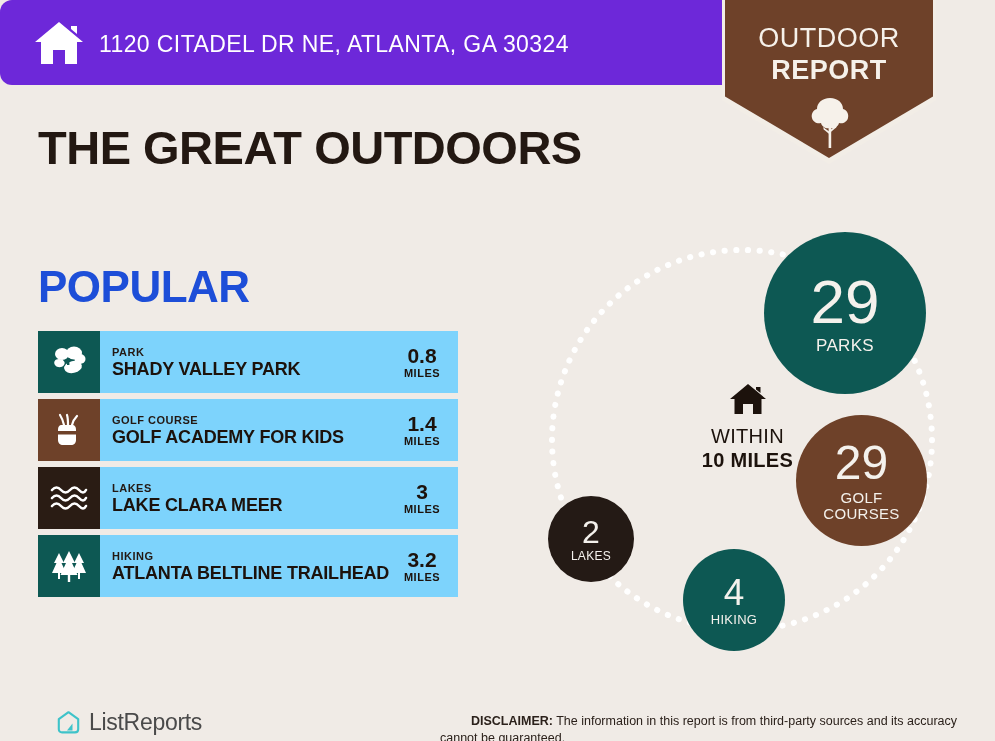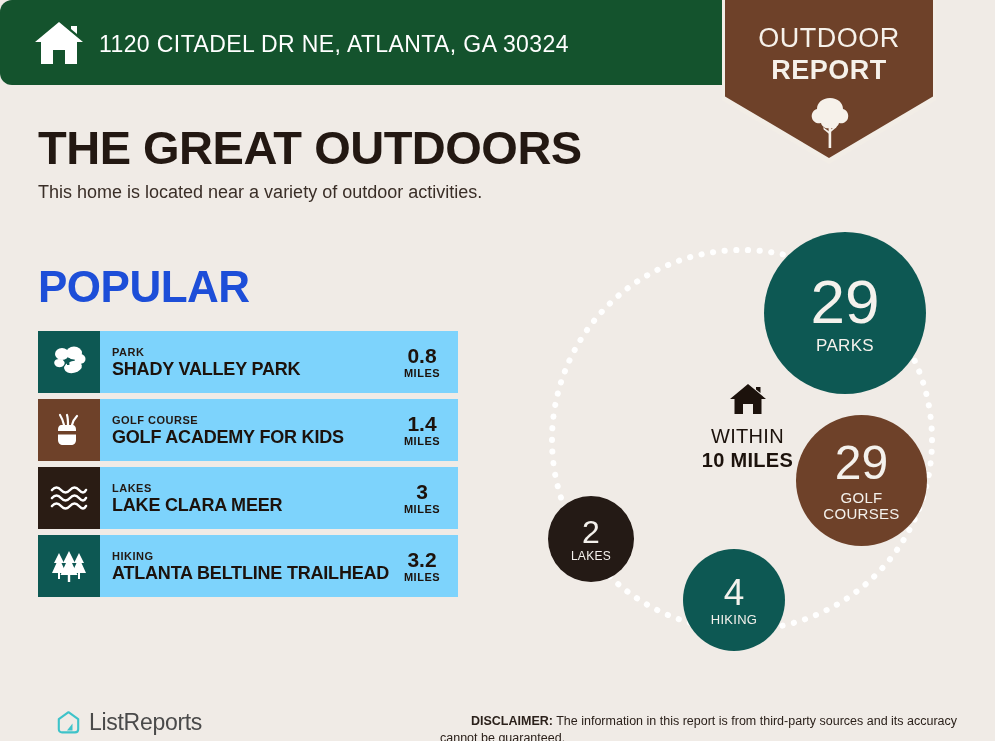--- a/index.html
+++ b/index.html
@@ -18,21 +18,21 @@
     height: 741px;
     background: #F0EBE6;
     overflow: hidden;
   }
 
   
   .header-bar {
     position: absolute;
     left: 0; top: 0;
     width: 789px; height: 85px;
-    background: #14532d;
+    background: #6d28d9;
     border-radius: 12px;
   }
   .header-house {
     position: absolute;
     left: 33px; top: 20px;
     width: 52px; height: 46px;
   }
   .header-address {
     position: absolute;
     left: 99px; top: 31px;
@@ -268,21 +268,20 @@
     </div>
     <svg class="badge-tree" viewBox="0 0 42 54">
       <path d="M21 2 C13 2 8 7 8 13 C4 14 2 18 3 22 C4 26 8 28 12 27 C13 31 17 33 21 32 C25 33 29 31 30 27 C34 28 38 26 39 22 C40 18 38 14 34 13 C34 7 29 2 21 2 Z" fill="#F6F1EA"></path>
       <rect x="19.6" y="27" width="2.6" height="25" fill="#F6F1EA"></rect>
       <path d="M20.8 36 L14 31 L14.8 33.6 L20.8 38.5 Z" fill="#F6F1EA"></path>
       <path d="M21.2 34 L28 29 L27.2 31.6 L21.2 36.5 Z" fill="#F6F1EA"></path>
     </svg>
   </div>
 
   <div class="main-title">THE GREAT OUTDOORS</div>
-  <div class="subtitle">This home is located near a variety of outdoor activities.</div>
   <div class="section-title">POPULAR</div>
 
   <div class="poi-list">
 
     <div class="poi-row">
       <div class="poi-icon-box" style="background:#0D5853">
         <svg width="38" height="32" viewBox="0 0 38 32">
           <ellipse cx="12" cy="8" rx="7" ry="6" fill="#FFFFFF"></ellipse>
           <ellipse cx="24" cy="7" rx="8" ry="6.5" fill="#FFFFFF"></ellipse>
           <ellipse cx="30" cy="13" rx="5.5" ry="5" fill="#FFFFFF"></ellipse>

